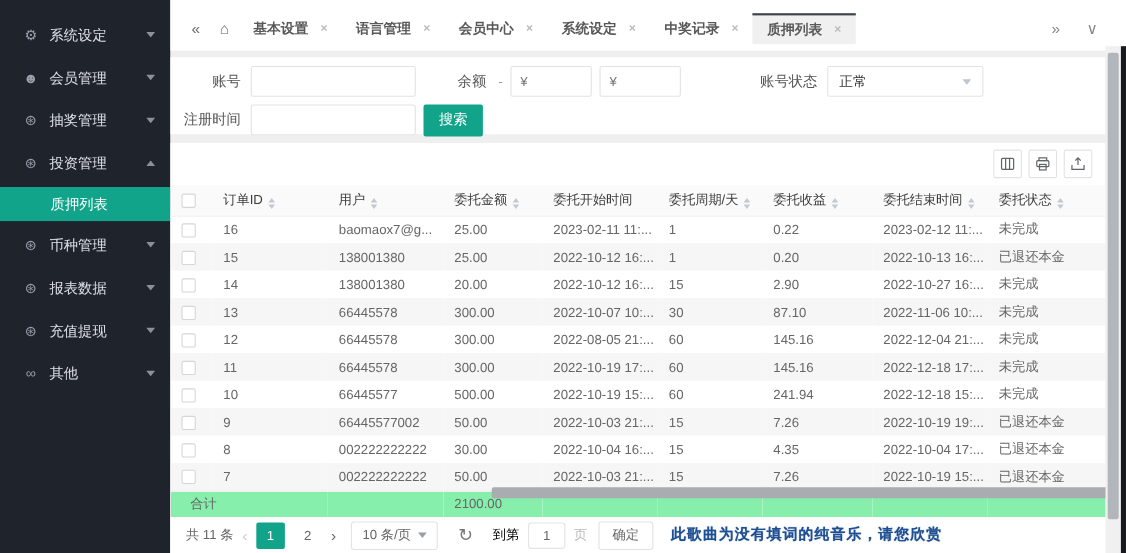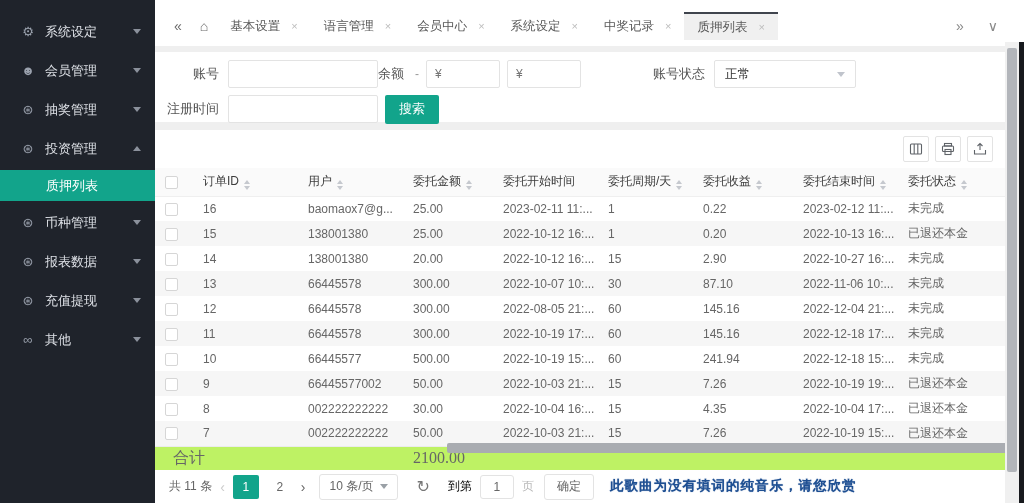--- a/index.html
+++ b/index.html
@@ -16,36 +16,36 @@
   .submenu { margin:2px 0; }
   .submenu-item { height:31px; display:flex; align-items:center; padding-left:46px; font-size:13px; color:#c9ccd3; cursor:pointer; }
   .submenu-item.active { background:var(--accent,#12a48b); color:#fff; }
 
   
   .main { position:absolute; left:155px; top:0; right:0; bottom:0; background:#efefef; }
 
   
   .tabbar { position:absolute; left:0; top:0; right:0; height:46px; background:#fff; display:flex; align-items:flex-start; padding:12px 16px 0 10px; }
   .tab-navbtn { height:28px; display:flex; align-items:center; padding:0 9px; color:#6b6b6b; font-size:14px; cursor:pointer; }
-  .tabs { display:flex; height:28px; }
+  .tabs { display:flex; height:28px;font-weight:bold; }
   .tab { display:flex; align-items:center; gap:11px; padding:0 13px; font-size:12.5px; color:#585858; cursor:pointer; position:relative; }
   .tab .x { color:#bcbcbc; font-size:11px; }
   .tab.active { background:#f0f0f0; border-top:2px solid #3f444d; padding-top:0; }
   .tabbar-right { margin-left:auto; display:flex; gap:24px; align-items:center; height:28px; padding-right:10px; }
   .tabbar-right span { color:#8a8a8a; font-size:14px; cursor:pointer; }
 
   
   .form-card { position:absolute; left:0; top:52px; width:850px; height:70px; background:#fff; padding:8px 0 0 0; }
   .form-row { display:flex; align-items:center; height:28px; margin-bottom:7px; }
   .f-label { width:64px; text-align:right; margin-right:9px; font-size:13px; color:#555; flex:none; }
   .f-input { height:28px; border:1px solid #e3e3e3; border-radius:2px; background:#fff; font-size:12px; color:#333; padding:0 8px; outline:none; }
   .w-account { width:150px; }
   .w-money { width:74px; }
   .dash { color:#999; margin:0 7px 0 2px; font-size:12px; }
-  .lbl-balance { width:auto; }
+  .lbl-balance { margin-left:38px; width:auto; }
   .lbl-status { margin-left:72px; width:auto; }
   .select-box { width:142px; height:28px; border:1px solid #e3e3e3; border-radius:2px; display:flex; align-items:center; padding:0 10px; font-size:12.5px; color:#333; cursor:pointer; background:#fff; }
   .select-box .chev-down { margin-left:auto; width:0; height:0; border-left:4px solid transparent; border-right:4px solid transparent; border-top:5px solid #c0c4cc; }
   .search-btn { margin-left:7px; width:54px; height:29px; background:var(--accent,#12a48b); color:#fff; border:none; border-radius:2px; font-size:13px; cursor:pointer; }
 
   
   .table-card { position:absolute; left:0; top:130px; width:850px; bottom:0; background:#fff; }
   .table-toolbar { height:38px; display:flex; justify-content:flex-end; align-items:center; gap:6px; padding:0 12px; }
   .tool-btn { width:26px; height:26px; border:1px solid #e3e3e3; border-radius:2px; background:#fff; display:flex; align-items:center; justify-content:center; cursor:pointer; }
 
@@ -53,21 +53,21 @@
   col.c-check{width:38px} col.c-id{width:105px} col.c-user{width:105px} col.c-amt{width:90px}
   col.c-start{width:105px} col.c-period{width:95px} col.c-profit{width:100px} col.c-end{width:105px} col.c-status{width:107px}
   th { height:28px; background:#fafafa; font-size:12px; font-weight:normal; color:#3c3c3c; text-align:left; padding:0 0 0 10px; white-space:nowrap; overflow:hidden; border-bottom:1px solid #efefef; }
   td { height:25px; font-size:12px; color:#666; padding:0 0 0 10px; white-space:nowrap; overflow:hidden; background:#fff; }
   tbody tr:nth-child(even) td { background:#f6f6f6; }
   .checkbox { display:inline-block; width:13px; height:13px; border:1px solid #d6d6d6; border-radius:2px; background:#fff; vertical-align:middle; cursor:pointer; }
   .sort { display:inline-flex; flex-direction:column; gap:2px; margin-left:5px; vertical-align:1px; }
   .sort i { display:block; width:0; height:0; border-left:3.5px solid transparent; border-right:3.5px solid transparent; }
   .sort .s-up { border-bottom:4px solid #c5c8ce; }
   .sort .s-dn { border-top:4px solid #c5c8ce; }
-  tfoot td { height:24px; background:#bef264; border-top:1px solid #ececec; color:#666; font-size:16px;font-family:Liberation Serif, serif; }
+  tfoot td { height:24px; background:#86efac; border-top:1px solid #ececec; color:#666; font-size:12px; }
   tfoot .t-label { padding-left:18px; }
 
   
   .pager { position:absolute; left:0; bottom:0; right:0; height:33px; background:#fff; display:flex; align-items:center; gap:8px; padding-left:14px; font-size:12px; color:#666; }
   .pg-arrow { font-size:14px; cursor:pointer; }
   .pg-arrow.disabled { color:#ccc; }
   .pg-num { min-width:26px; height:24px; line-height:24px; text-align:center; border-radius:2px; cursor:pointer; color:#666; }
   .pg-num.active { background:var(--accent,#12a48b); color:#fff; }
   .pg-size { height:26px; border:1px solid #e3e3e3; border-radius:3px; padding:0 9px; display:flex; align-items:center; gap:7px; cursor:pointer; margin-left:6px; background:#fff; }
   .pg-size .chev-down { width:0; height:0; border-left:4px solid transparent; border-right:4px solid transparent; border-top:5px solid #9aa0a6; }

